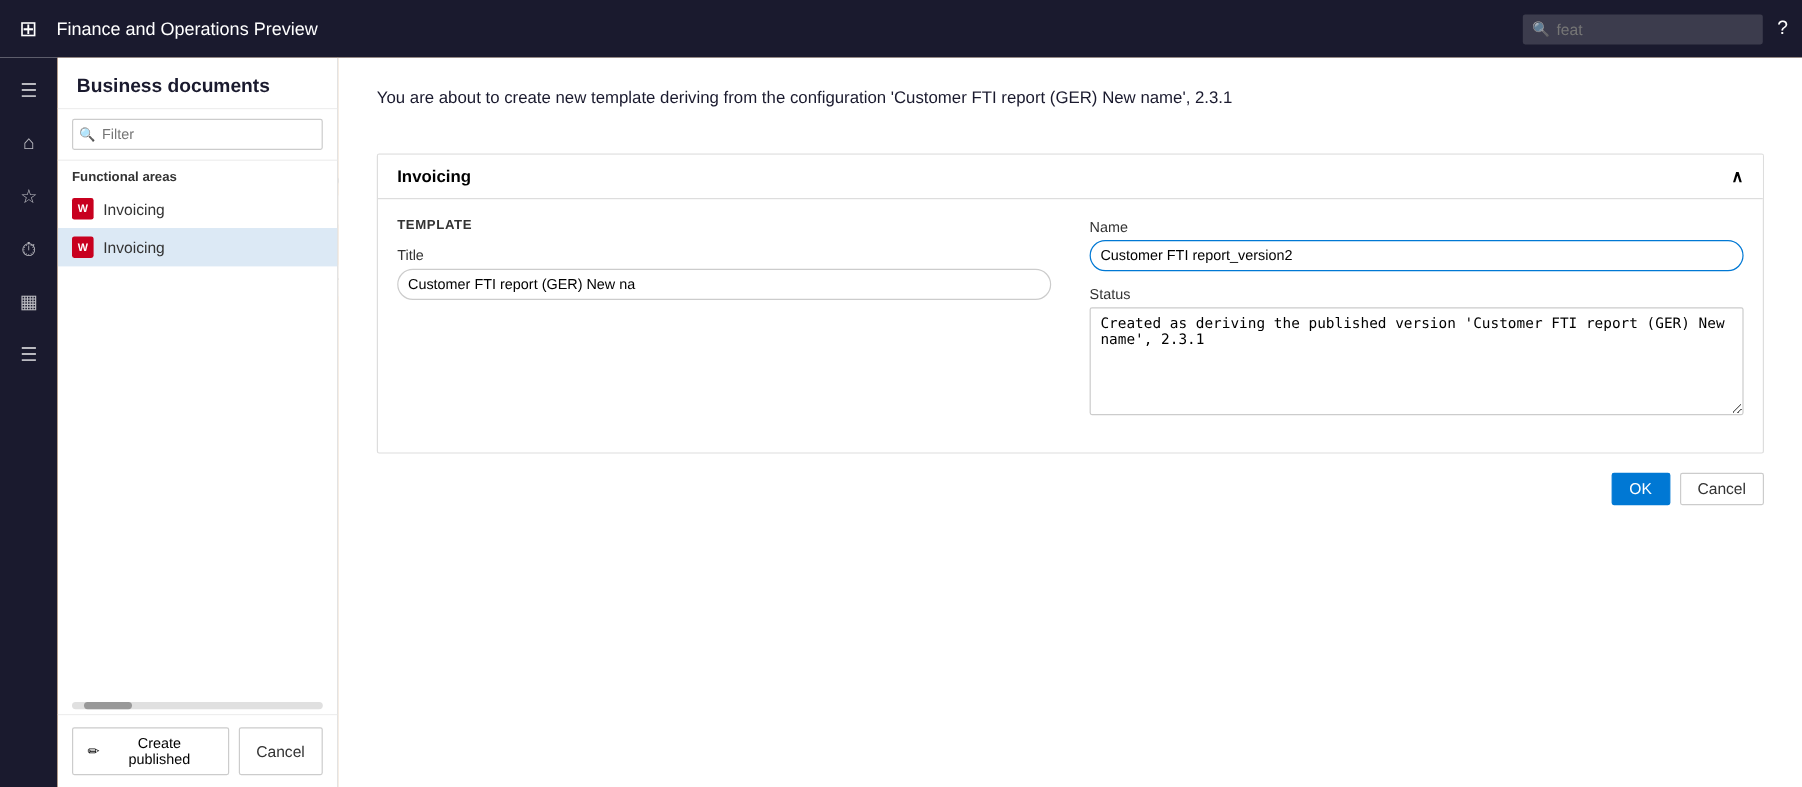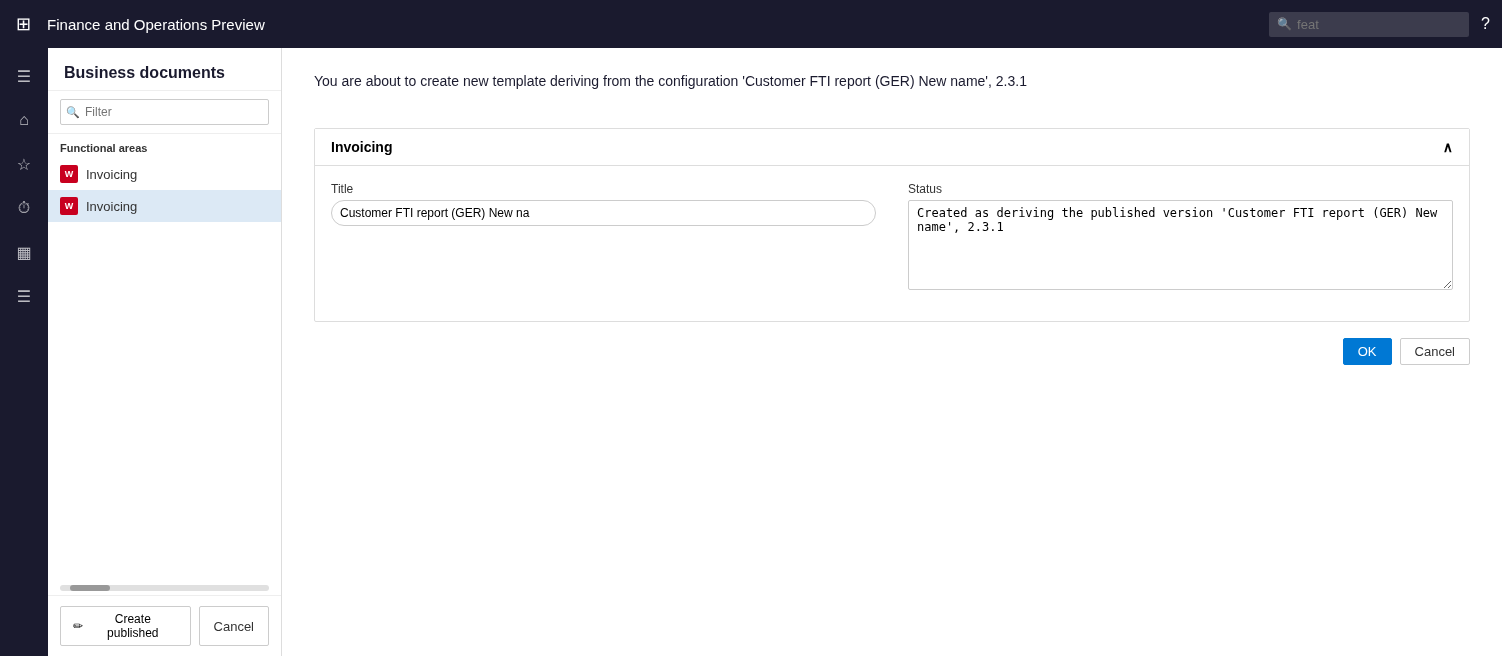--- a/index.html
+++ b/index.html
@@ -505,27 +505,32 @@
         <div class="params-notice">You are about to create new template deriving from the configuration 'Customer FTI report (GER) New name', 2.3.1</div>
 
         <div class="params-section">
           <div class="params-section-header">
             <span>Invoicing</span>
             <span class="chevron-up"></span>
           </div>
           <div class="params-body">
 
             <div class="param-col">
+              <div class="param-col-label">TEMPLATE</div>
               <div class="param-field">
                 <div class="param-field-label">Title</div>
                 <input class="param-field-input" type="text" value="Customer FTI report (GER) New na" style="">
               </div>
             </div>
 
             <div class="param-col">
+              <div class="param-field">
+                <div class="param-field-label">Name</div>
+                <input class="param-field-input" type="text" style="border-color: rgb(0, 120, 212);" value="Customer FTI report_version2">
+              </div>
               <div class="param-field">
                 <div class="param-field-label">Status</div>
                 <textarea class="param-field-textarea" style="">Created as deriving the published version 'Customer FTI report (GER) New name', 2.3.1</textarea>
               </div>
             </div>
           </div>
         </div>
 
         <div class="params-footer">
           <button class="btn btn-primary">OK</button>

